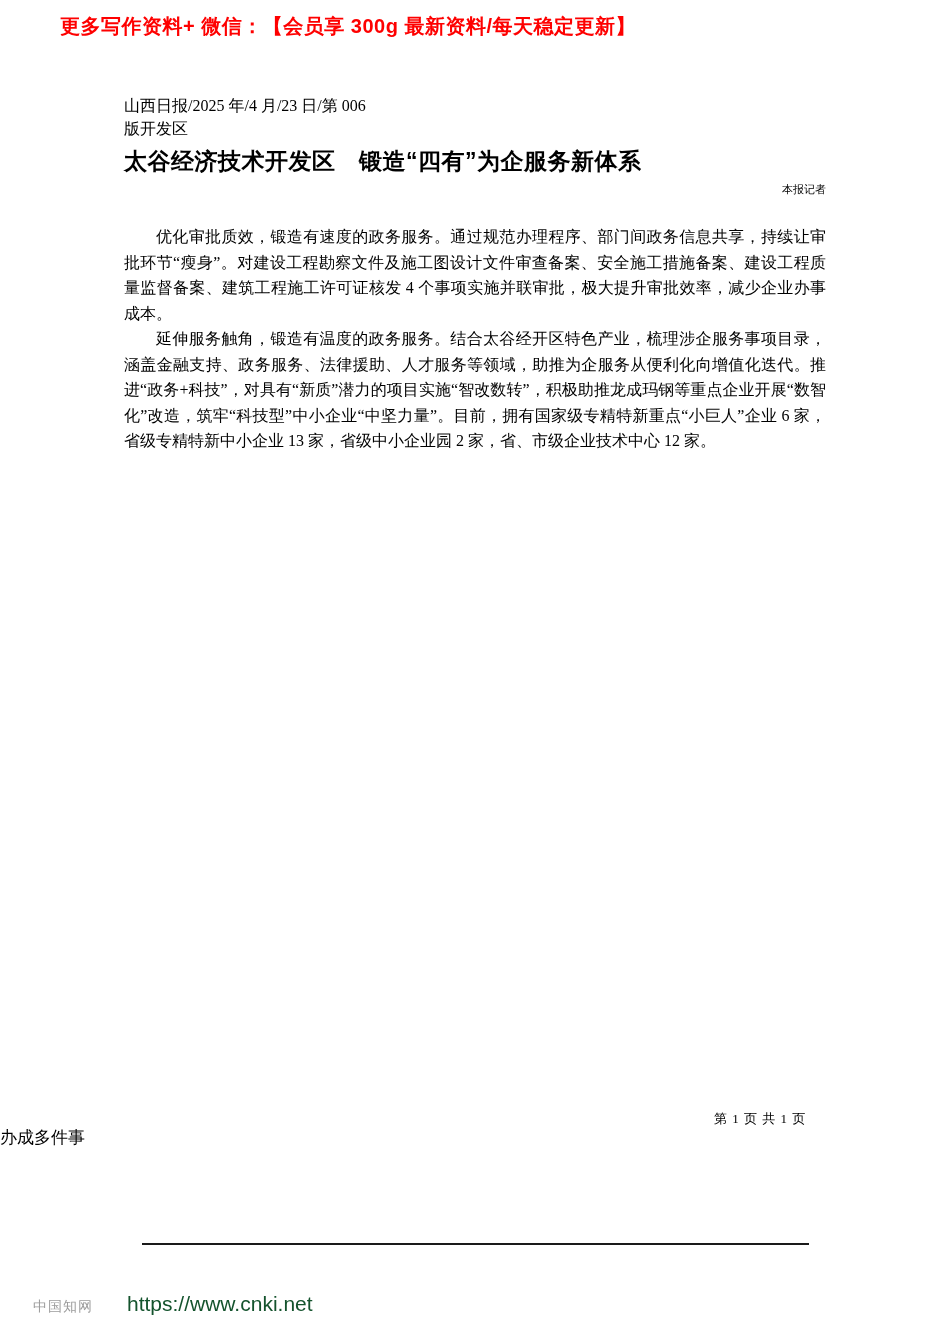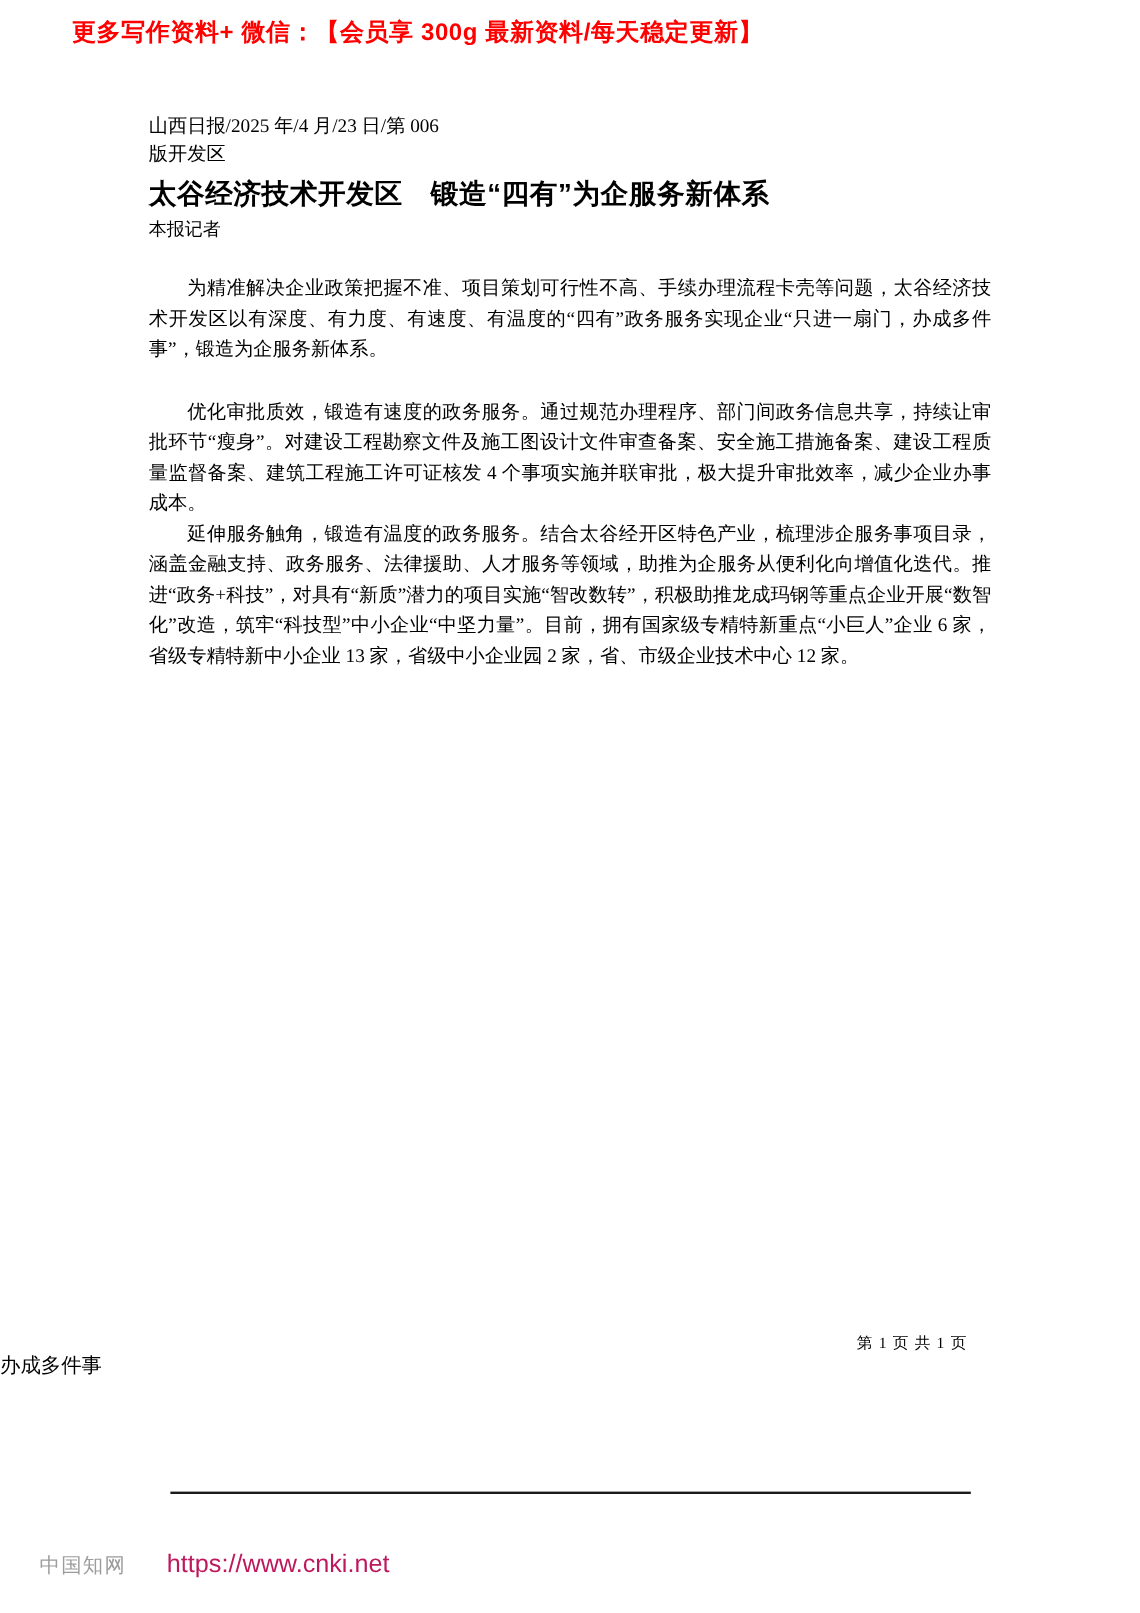--- a/index.html
+++ b/index.html
@@ -37,22 +37,22 @@
   .article-title {
     margin-top: 6px;
     font-size: 23px;
     font-weight: bold;
     text-align: left;
     font-family: "Liberation Sans", "DejaVu Sans", sans-serif;
     letter-spacing: 0.5px;
   }
   .article-byline {
     margin-top: 5px;
-    font-size: 15px;
-    text-align: left;
+    font-size: 11px;
+    text-align: right;
   }
   .article-body {
     margin-top: 27px;
   }
   .article-body p {
     font-size: 16px;
     line-height: 25.5px;
     text-indent: 2em;
     text-align: justify;
   }
@@ -87,40 +87,39 @@
   .cnki-footer {
     position: absolute;
     left: 33px;
     top: 1292px;
     display: flex;
     align-items: baseline;
     gap: 34px;
     font-family: "Liberation Sans", "DejaVu Sans", sans-serif;
     color: #9c9c9c;
   }
-  .cnki-footer .brand { font-size: 17px; letter-spacing: 1px; text-align: right; }
-  .cnki-footer .url   { font-size: 21px; color: #be185d; }
+  .cnki-footer .brand { font-size: 14px; letter-spacing: 1px; text-align: right; }
+  .cnki-footer .url   { font-size: 21px; color: #14532d; }
 </style>
 </head>
 <body>
 
 <div class="page">
 
   <div class="promo-banner">更多写作资料+ 微信：【会员享 300g 最新资料/每天稳定更新】</div>
 
   <div class="article">
     <div class="article-source">山西日报/2025 年/4 月/23 日/第 006</div>
     <div class="article-source">版开发区</div>
 
     <h1 class="article-title">太谷经济技术开发区　锻造“四有”为企服务新体系</h1>
 
     <div class="article-byline">本报记者</div>
 
     <div class="article-body">
-      <p class="lead">为精准解决企业政策把握不准、项目策划可行性不高、手续办理流程卡壳等问题，太谷经济技术开发区以有深度、有力度、有速度、有温度的“四有”政务服务实现企业“只进一扇门，办成多件事”，锻造为企服务新体系。</p>
       <p>优化审批质效，锻造有速度的政务服务。通过规范办理程序、部门间政务信息共享，持续让审批环节“瘦身”。对建设工程勘察文件及施工图设计文件审查备案、安全施工措施备案、建设工程质量监督备案、建筑工程施工许可证核发 4 个事项实施并联审批，极大提升审批效率，减少企业办事成本。</p>
       <p>延伸服务触角，锻造有温度的政务服务。结合太谷经开区特色产业，梳理涉企服务事项目录，涵盖金融支持、政务服务、法律援助、人才服务等领域，助推为企服务从便利化向增值化迭代。推进“政务+科技”，对具有“新质”潜力的项目实施“智改数转”，积极助推龙成玛钢等重点企业开展“数智化”改造，筑牢“科技型”中小企业“中坚力量”。目前，拥有国家级专精特新重点“小巨人”企业 6 家，省级专精特新中小企业 13 家，省级中小企业园 2 家，省、市级企业技术中心 12 家。</p>
     </div>
   </div>
 
   <div class="page-indicator">第 1 页 共 1 页</div>
 
   <div class="library-watermark">办成多件事</div>
 
   <div class="footer-divider"></div>

